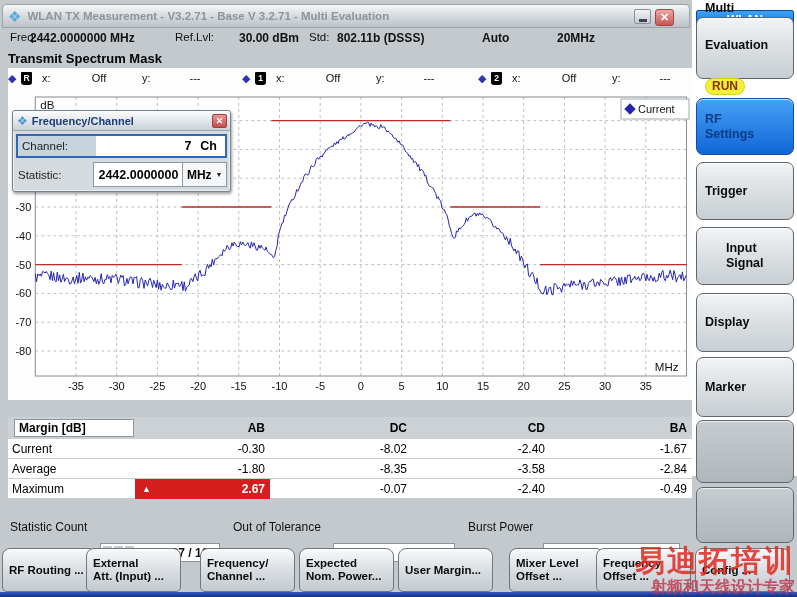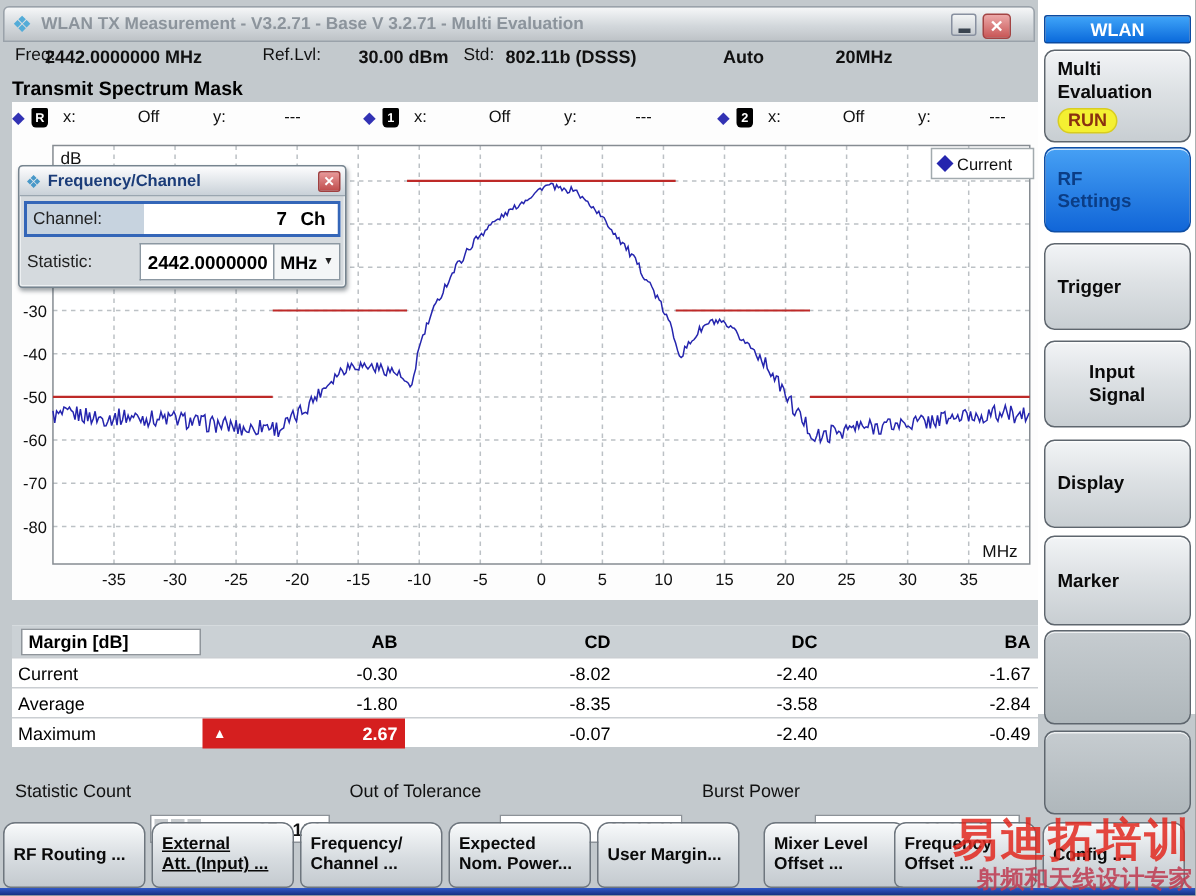--- a/index.html
+++ b/index.html
@@ -250,22 +250,22 @@
           <span class="arr">▼</span>
         </div>
       </div>
     </div>
   </div>
 
   <div class="mtable">
     <div class="mt-row mt-hrow">
         <div class="mt-label"><span class="lblbox">Margin [dB]</span></div>
         <div class="num">AB</div>
+        <div class="num">DC</div>
         <div class="num">CD</div>
-        <div class="num">DC</div>
         <div class="num">BA</div>
       </div>
     <div class="mt-body">
         <div class="mt-row">
           <div class="mt-label">Current</div>
           <div class="num">-0.30</div>
           <div class="num">-8.02</div>
           <div class="num">-2.40</div>
           <div class="num">-1.67</div>
         </div>
@@ -299,21 +299,21 @@
     <span class="lab" style="left:233px">Out of Tolerance</span>
     <div class="sfield" style="left:333px;width:122px">29.63 %</div>
     <span class="lab" style="left:468px">Burst Power</span>
     <div class="sfield" style="left:543px;width:137px">20.35 dBm</div>
   </div>
 
   <div id="softkeys">
       <div class="softkey" style="left: 2px;">
         <div>RF Routing ...</div>
       </div>
-      <div class="softkey" style="left: 101px; text-decoration: underline;">
+      <div class="softkey" style="left: 86px;">
         <div>External</div>
         <div>Att. (Input) ...</div>
       </div>
       <div class="softkey" style="left: 200px;">
         <div>Frequency/</div>
         <div>Channel ...</div>
       </div>
       <div class="softkey" style="left: 299px;">
         <div>Expected</div>
         <div>Nom. Power...</div>
@@ -331,21 +331,21 @@
       </div>
       <div class="softkey" style="left: 695px;">
         <div>Config ...</div>
       </div>
     </div>
   <div class="bottom-strip"></div>
 
   <div class="sidebar-col">
     <div class="wlan-hdr">WLAN</div>
     <div id="sidebar-btns">
-        <div class="sbtn" style="top: 33px; height: 62px;">
+        <div class="sbtn" style="top: 17px; height: 62px; gap: 22px;">
           <div>Multi</div>
           <div>Evaluation</div>
           <span class="run-badge">RUN</span>
         </div>
         <div class="sbtn active" style="top: 98px; height: 57px;">
           <div>RF</div>
           <div>Settings</div>
         </div>
         <div class="sbtn" style="top: 162px; height: 58px;">
           <div>Trigger</div>

